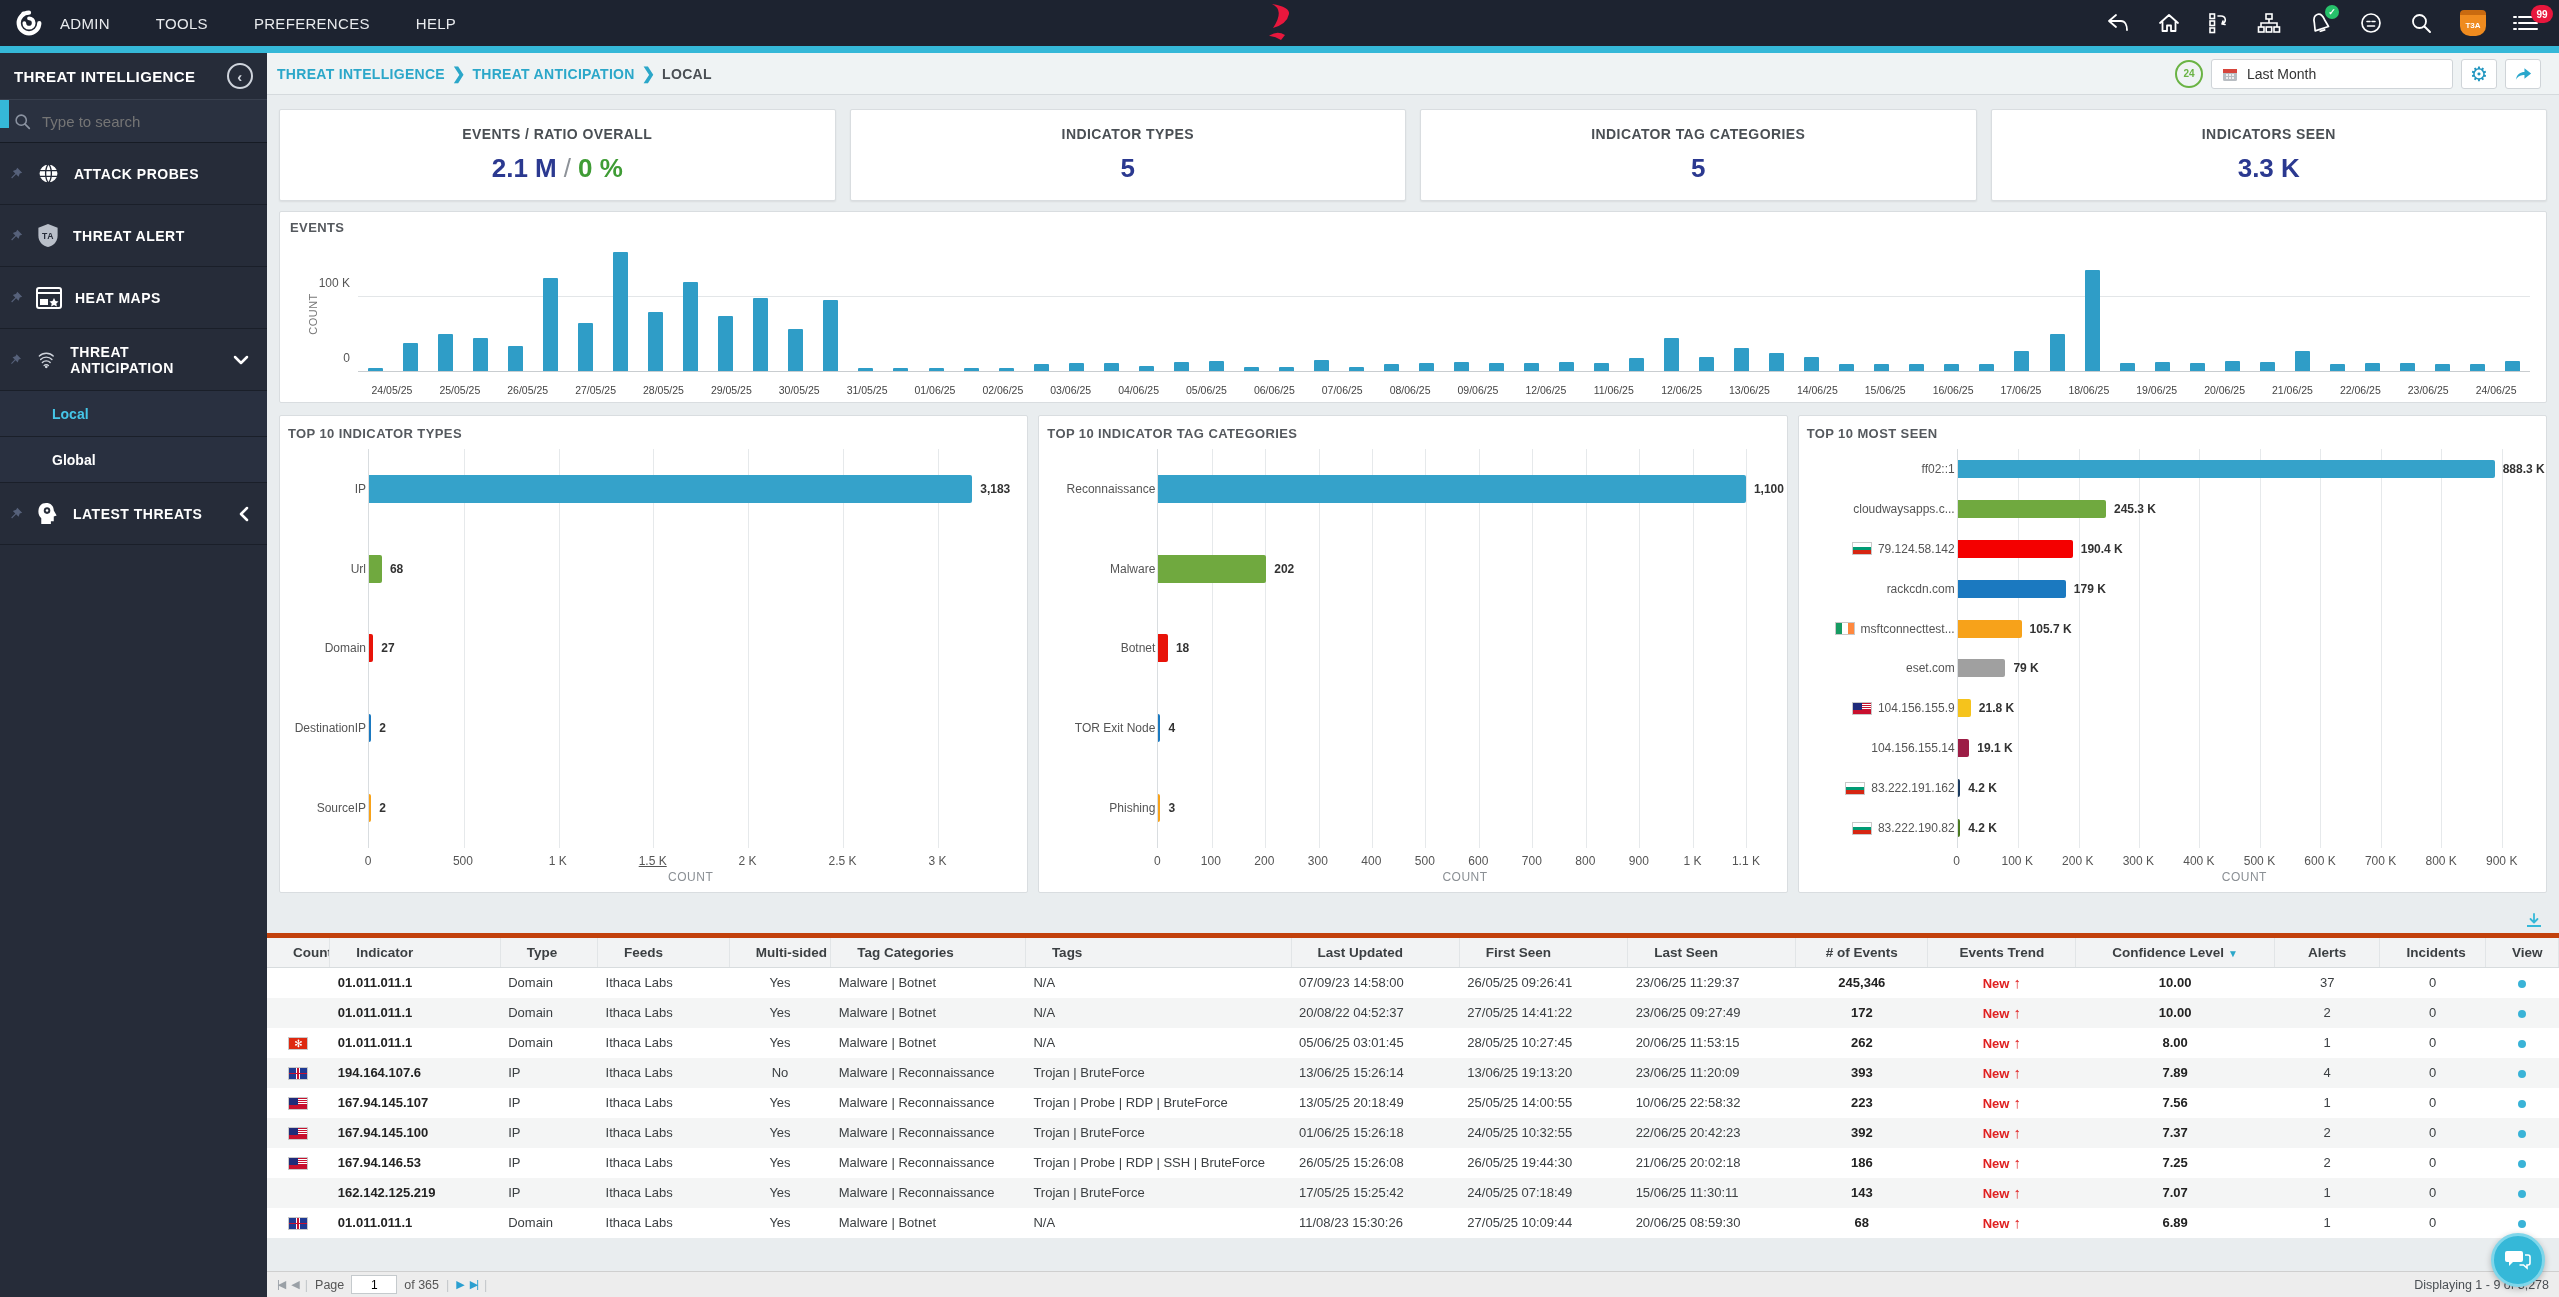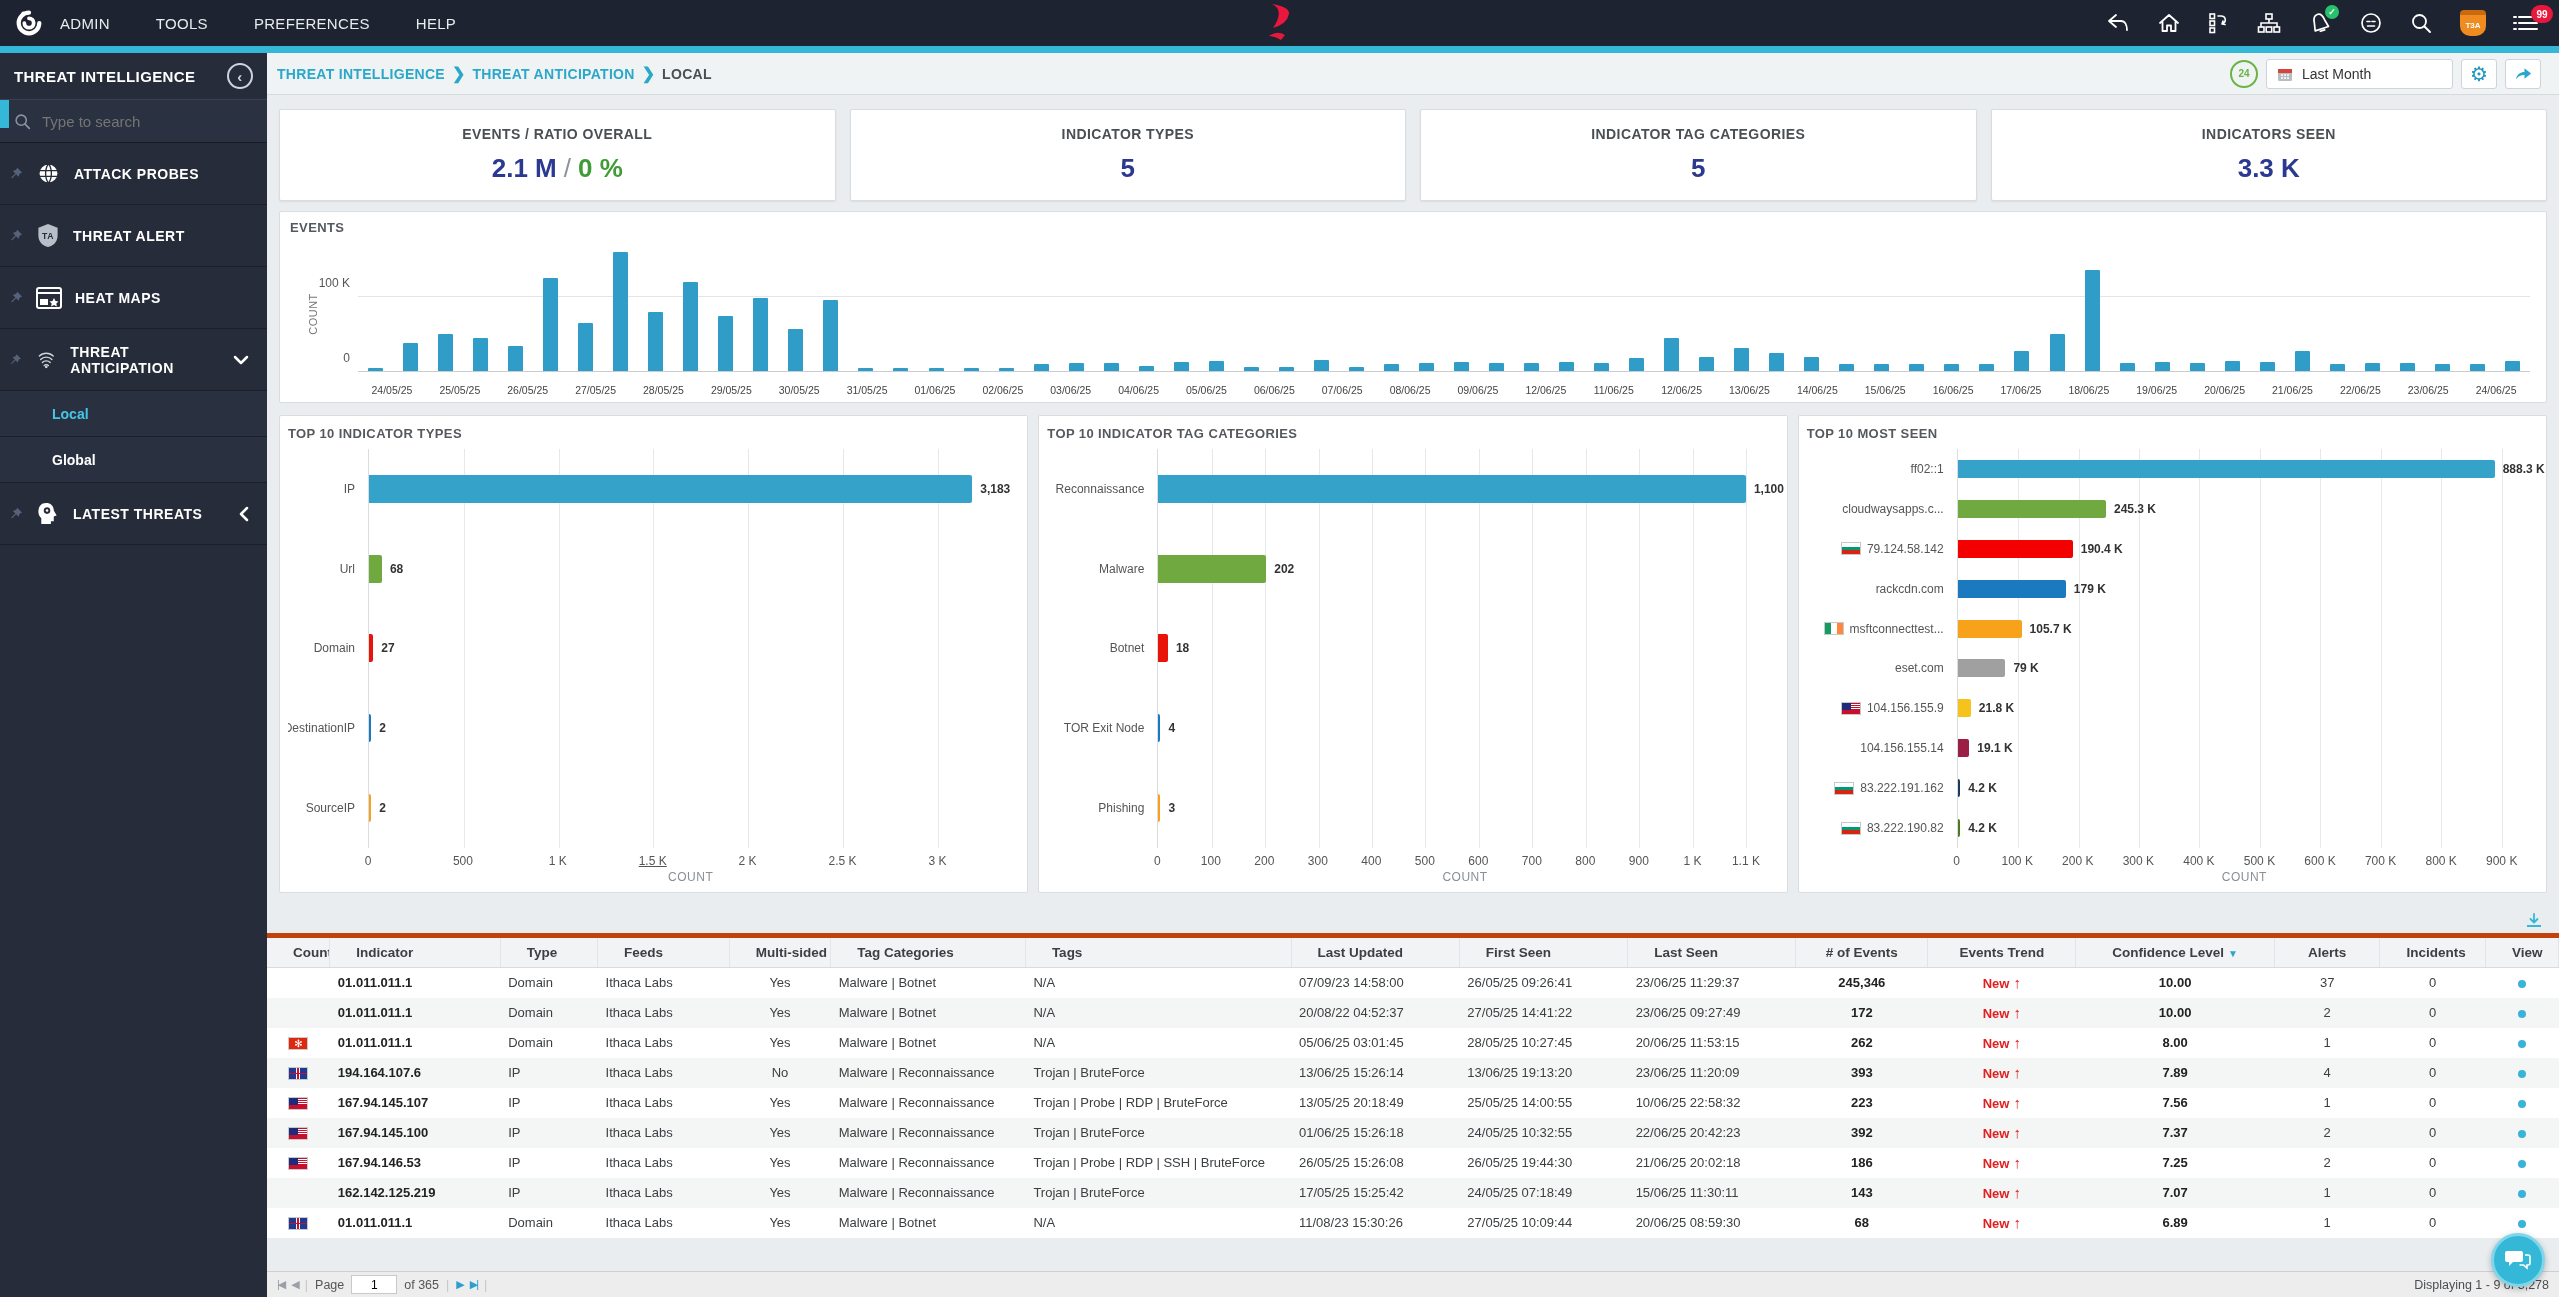--- a/index.html
+++ b/index.html
@@ -35,21 +35,21 @@
   .sb-sub.sel { color:#45c6e8; }
   .sb-caret { margin-left:auto; margin-right:8px; display:flex; }
   
   .main { flex:1; display:flex; flex-direction:column; min-width:0; position:relative; }
   .crumbbar { height:42px; background:#eff3f4; border-bottom:1px solid #d5dadd; display:flex; align-items:center; padding:0 10px; }
   .crumb { color:#2ba7c9; font-size:14px; font-weight:bold; letter-spacing:.3px; cursor:pointer; }
   .crumb-sep { color:#2ba7c9; font-weight:bold; margin:0 7px; }
   .crumb.current { color:#4a4f54; cursor:default; }
   .crumb-right { margin-left:auto; display:flex; align-items:center; gap:8px; margin-right:8px; }
   .refresh24 { width:28px; height:28px; border:2.5px solid #6ab344; border-radius:50%; display:flex; align-items:center; justify-content:center; color:#6ab344; font-size:10px; font-weight:bold; cursor:pointer; }
-  .periodbox { width:187px; height:30px; background:#fff; border:1px solid #cfd4d8; border-radius:3px; display:flex; align-items:center; gap:9px; padding:0 10px; font-size:14px; color:#333; cursor:pointer; }
+  .periodbox { width:242px; height:30px; background:#fff; border:1px solid #cfd4d8; border-radius:3px; display:flex; align-items:center; gap:9px; padding:0 10px; font-size:14px; color:#333; cursor:pointer; }
   .sq-btn { width:36px; height:30px; background:#fff; border:1px solid #cfd4d8; border-radius:3px; display:flex; align-items:center; justify-content:center; cursor:pointer; }
   .gear-glyph { color:#2196c0; font-size:20px; line-height:1; }
   
   .cards { display:flex; gap:14px; margin:14px 12px 10px; }
   .card { flex:1; background:#fff; border:1px solid #d9dde0; border-radius:2px; box-shadow:0 1px 2px rgba(0,0,0,.07); height:92px; display:flex; flex-direction:column; align-items:center; justify-content:center; gap:11px; }
   .card-title { font-size:14px; font-weight:bold; color:#4a4f54; letter-spacing:.4px; }
   .card-value { font-size:26px; font-weight:bold; color:#2b3990; }
   .cv-sep { color:#8d9298; margin:0 7px; font-weight:normal; }
   .cv-green { color:#3f9c35; }
   
@@ -63,21 +63,21 @@
   .ev-bars { display:flex; height:100%; align-items:flex-end; position:relative; }
   .ev-slot { flex:1; display:flex; justify-content:center; align-items:flex-end; height:100%; }
   .ev-bar { width:15px; background:#2f9dc7; border-radius:1px 1px 0 0; cursor:pointer; }
   .ev-labels { position:absolute; left:78px; right:16px; bottom:6px; display:flex; }
   .ev-labels span { flex:1; text-align:center; font-size:10.5px; color:#444; }
   
   .hpanels { display:flex; gap:10px; margin:12px; height:478px; }
   .hpanel { flex:1; background:#fff; border:1px solid #d9dde0; border-radius:2px; padding:10px 14px 6px 8px; display:flex; flex-direction:column; min-width:0; }
   .hchart { flex:1; display:flex; margin-top:8px; min-height:0; }
   .hlabels { display:flex; flex-direction:column; font-size:12px; color:#555; flex-shrink:0; }
-  .hlab { flex:1; display:flex; align-items:center; justify-content:flex-end; gap:6px; padding-right:13px; text-align:right; white-space:nowrap; overflow:hidden; }
+  .hlab { flex:1; display:flex; align-items:center; justify-content:flex-end; gap:6px; padding-right:2px; text-align:right; white-space:nowrap; overflow:hidden; }
   .hplotcol { flex:1; position:relative; border-left:1px solid #d9dde0; }
   .gridv { position:absolute; top:0; bottom:0; width:1px; background:#e6e9eb; }
   .hrows { position:absolute; top:0; left:0; right:0; bottom:0; display:flex; flex-direction:column; }
   .hrow { flex:1; display:flex; align-items:center; }
   .hbar { border-radius:0 2px 2px 0; cursor:pointer; flex-shrink:0; }
   .hval { margin-left:8px; font-size:12px; font-weight:bold; color:#333; white-space:nowrap; }
   .hticks { position:relative; height:16px; margin-top:6px; font-size:12px; color:#555; flex-shrink:0; }
   .hticks span { position:absolute; transform:translateX(-50%); white-space:nowrap; }
   .hxlabel { text-align:center; font-size:12px; color:#8a8f94; letter-spacing:.5px; height:16px; flex-shrink:0; }
   

